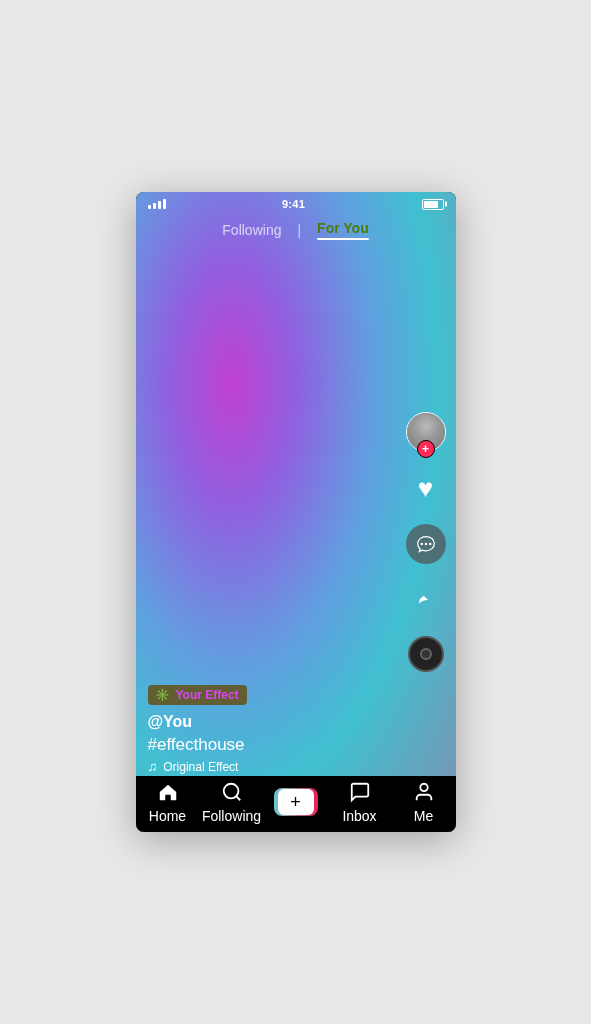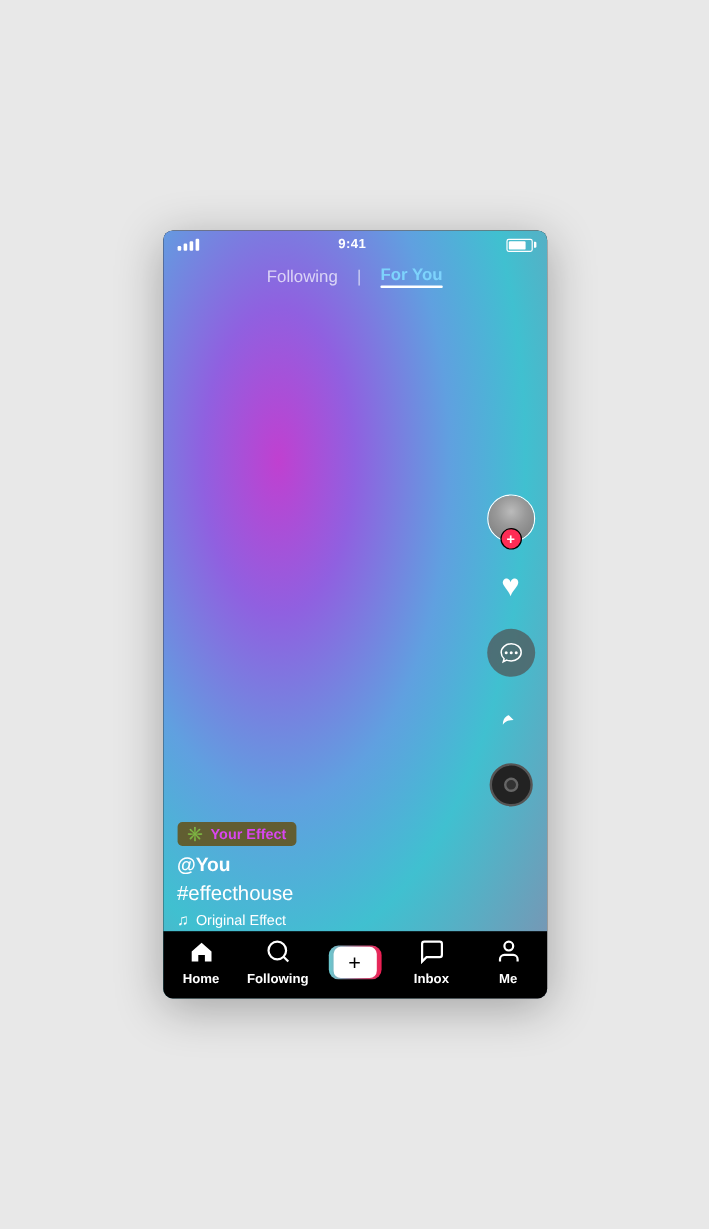--- a/index.html
+++ b/index.html
@@ -99,21 +99,21 @@
       color: rgba(255,255,255,0.6);
       font-size: 14px;
     }
     .nav-tab {
       color: rgba(255,255,255,0.7);
       font-size: 14px;
       font-weight: 400;
       cursor: pointer;
     }
     .nav-tab.active {
-      color: #7dd3fc;
+      color: #4d7c0f;
       font-weight: 700;
     }
     .nav-tab.active::after {
       content: '';
       display: block;
       width: 100%;
       height: 2px;
       background: white;
       margin-top: 2px;
       border-radius: 1px;
@@ -277,22 +277,22 @@
       cursor: pointer;
       flex: 1;
     }
     .nav-icon {
       font-size: 20px;
       color: white;
       line-height: 1;
     }
     .nav-label {
       color: white;
-      font-size: 11px;
-      font-weight: 700;
+      font-size: 14px;
+      font-weight: 400;
     }
     .nav-item.active .nav-icon,
     .nav-item.active .nav-label {
       color: white;
     }
     
     .plus-btn {
       width: 44px;
       height: 28px;
       border-radius: 8px;

